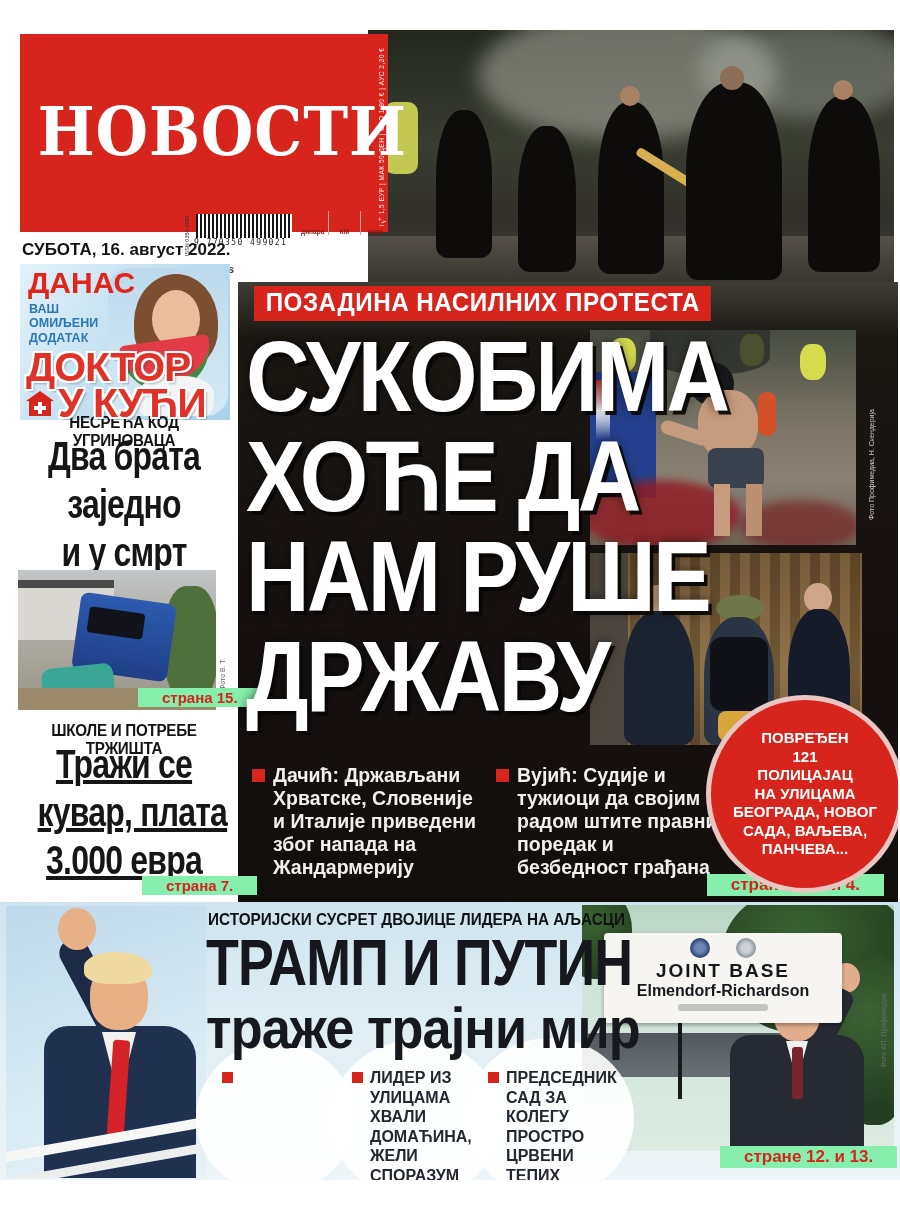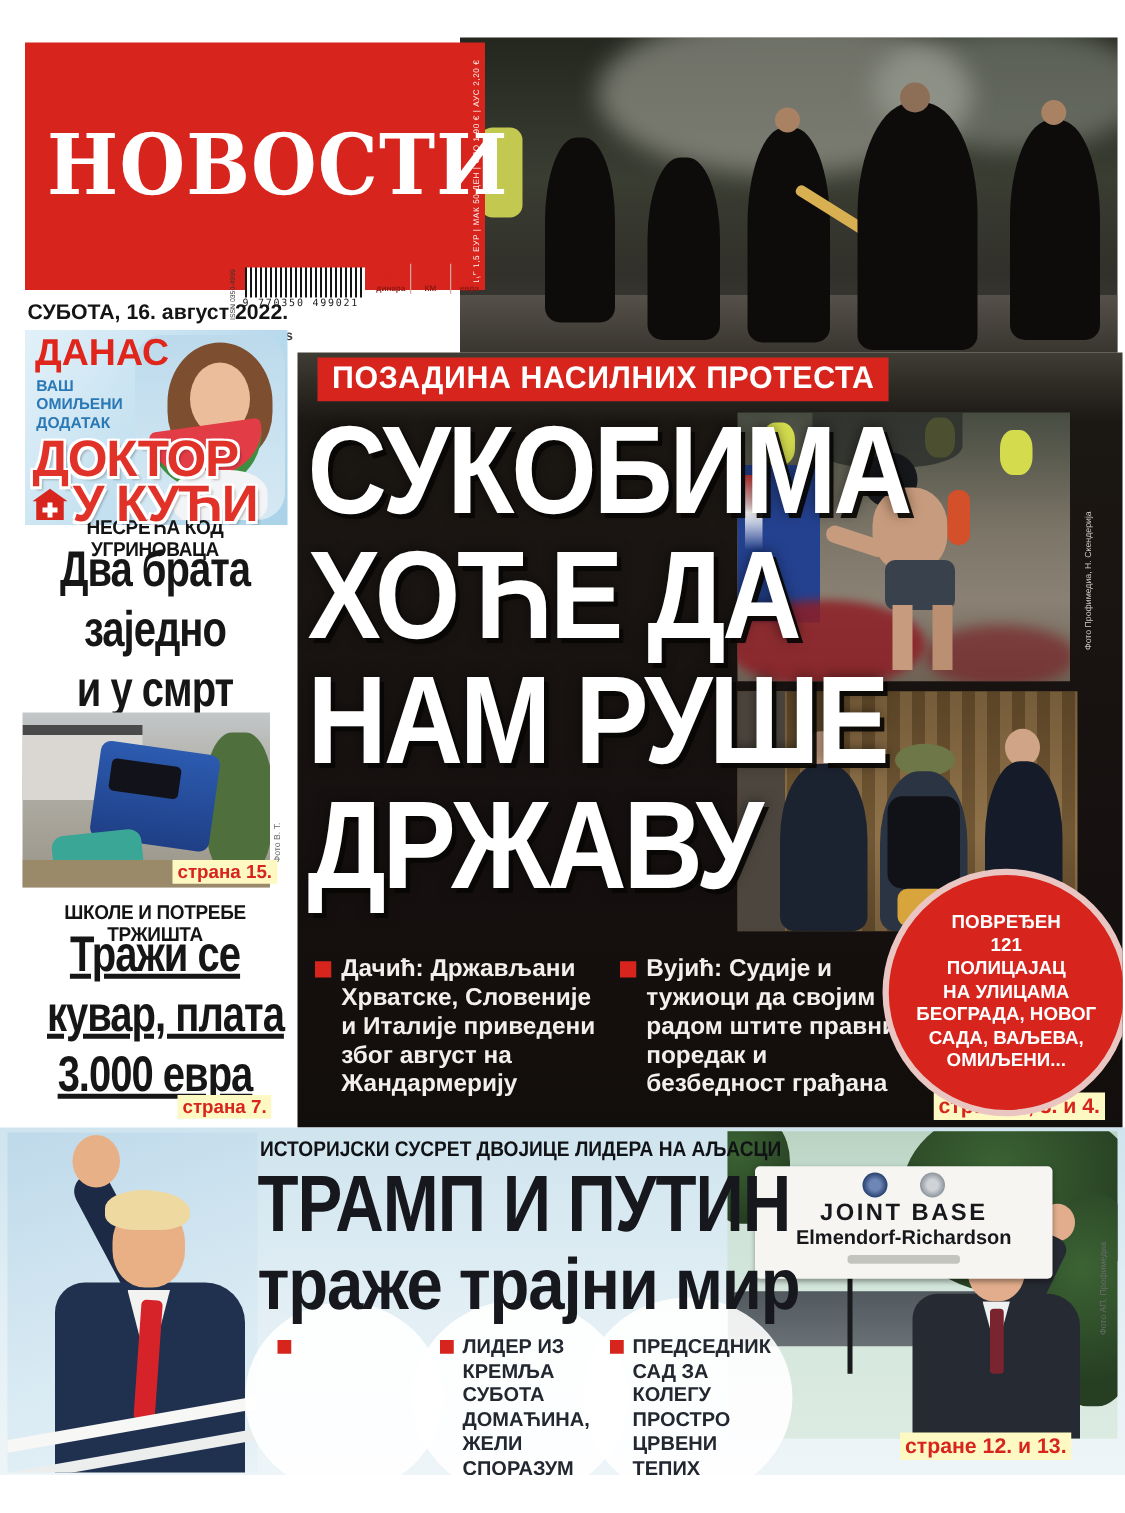--- a/index.html
+++ b/index.html
@@ -56,22 +56,22 @@
   .house .body{position:absolute;left:3px;top:9px;width:22px;height:16px;background:#d7241d;}
   .house .plus-v{position:absolute;left:12px;top:11px;width:4px;height:12px;background:#fff;}
   .house .plus-h{position:absolute;left:8px;top:15px;width:12px;height:4px;background:#fff;}
 
   
   .l-kicker{left:16px;width:216px;text-align:center;color:#141414;font-weight:700;
       font-size:16px;letter-spacing:-.3px;transform:scaleX(.95);}
   .l-headline{left:16px;width:216px;text-align:center;color:#161616;font-weight:800;}
   .l-headline .hl{height:48px;line-height:48px;font-size:40px;letter-spacing:-1px;
       transform:scaleX(.8);transform-origin:center;white-space:nowrap;}
-  .page-ref{background:#fef9c3;color:#d7241d;font-weight:800;font-size:15px;
-      padding:1px 4px;white-space:nowrap;z-index:4;}
+  .page-ref{background:#86efac;color:#d7241d;font-weight:800;font-size:15px;
+      padding:1px 24px;white-space:nowrap;z-index:4;}
   .truck-photo{left:18px;top:570px;width:198px;height:140px;overflow:hidden;
       background:linear-gradient(180deg,#c3c7c9 0%,#b3b2ab 30%,#9a9487 100%);}
   .credit-vert{writing-mode:vertical-rl;transform:rotate(180deg);font-size:7px;color:#666;}
 
   
   .collage{left:238px;top:282px;width:660px;height:620px;overflow:hidden;
       background:linear-gradient(180deg,#3f3d34 0%,#1b1713 9%,#161110 60%,#120e0c 100%);}
   .story-kicker{left:16px;top:4px;background:#d7241d;color:#fff;padding:2px 12px 4px;
       font-weight:800;font-size:25px;letter-spacing:.5px;transform:scaleX(.97);transform-origin:left;
       white-space:nowrap;z-index:5;}
@@ -249,35 +249,35 @@
       <div class="abs" style="left:120px;top:84px;width:58px;height:74px;background:#101217;border-radius:12px;"></div>
       <div class="abs" style="left:128px;top:158px;width:40px;height:30px;background:#d7a53c;border-radius:8px;"></div>
       <div class="abs head" style="left:214px;top:30px;width:28px;height:30px;background:#d0a486;"></div>
       <div class="abs fig" style="left:198px;top:56px;width:62px;height:136px;background:#151b28;"></div>
     </div>
 
     <div class="abs credit-vert" style="left:630px;top:58px;height:180px;color:#cfcac4;z-index:3;">Фото Профимедиа, Н. Скендерија</div>
 
     <div class="abs m-bullet" style="left:14px;top:482px;width:238px;">
       <span class="sq"></span>
-      <p style="margin:0;">Дачић: Држављани Хрватске, Словеније и Италије приведени због август на Жандармерију</p>
+      <p style="margin:0;">Дачић: Држављани Хрватске, Словеније и Италије приведени због напада на Жандармерију</p>
     </div>
     <div class="abs m-bullet" style="left:258px;top:482px;width:226px;">
       <span class="sq"></span>
       <p style="margin:0;">Вујић: Судије и тужиоци да својим радом штите правни поредак и безбедност грађана</p>
     </div>
 
     <div class="abs badge">
       <div>ПОВРЕЂЕН</div>
       <div>121</div>
       <div>ПОЛИЦАЈАЦ</div>
       <div>НА УЛИЦАМА</div>
       <div>БЕОГРАДА, НОВОГ</div>
       <div>САДА, ВАЉЕВА,</div>
-      <div>ОМИЉЕНИ...</div>
+      <div>ПАНЧЕВА...</div>
     </div>
 
     <div class="abs page-ref" style="right:14px;top:592px;">стране 2, 3. и 4.</div>
   </div>
 
   <div class="abs bottom">
 
     <div class="abs trump-photo">
       <div class="abs" style="left:72px;top:28px;width:30px;height:108px;background:#1c2a45;border-radius:14px;transform:rotate(-28deg);"></div>
       <div class="abs head" style="left:52px;top:2px;width:38px;height:42px;background:#e7b086;"></div>
@@ -321,21 +321,21 @@
 
     <div class="abs wcircle" style="left:196px;top:140px;width:158px;height:152px;"></div>
     <div class="abs wcircle" style="left:330px;top:138px;width:172px;height:158px;"></div>
     <div class="abs wcircle" style="left:466px;top:136px;width:168px;height:160px;"></div>
 
     <div class="abs b-bullet" style="left:222px;top:166px;width:118px;">
       <span class="sq"></span>
     </div>
     <div class="abs b-bullet" style="left:352px;top:166px;width:152px;">
       <span class="sq"></span>
-      <p style="margin:0;">ЛИДЕР ИЗ КРЕМЉА СУБОТА ДОМАЋИНА, ЖЕЛИ СПОРАЗУМ</p>
+      <p style="margin:0;">ЛИДЕР ИЗ УЛИЦАМА ХВАЛИ ДОМАЋИНА, ЖЕЛИ СПОРАЗУМ</p>
     </div>
     <div class="abs b-bullet" style="left:488px;top:166px;width:142px;">
       <span class="sq"></span>
       <p style="margin:0;">ПРЕДСЕДНИК САД ЗА КОЛЕГУ ПРОСТРО ЦРВЕНИ ТЕПИХ</p>
     </div>
 
     <div class="abs credit-vert" style="left:880px;top:36px;height:130px;color:#6a6a6a;z-index:4;">Фото АП, Профимедиа</div>
     <div class="abs page-ref" style="left:720px;top:244px;z-index:5;">стране 12. и 13.</div>
   </div>
 

